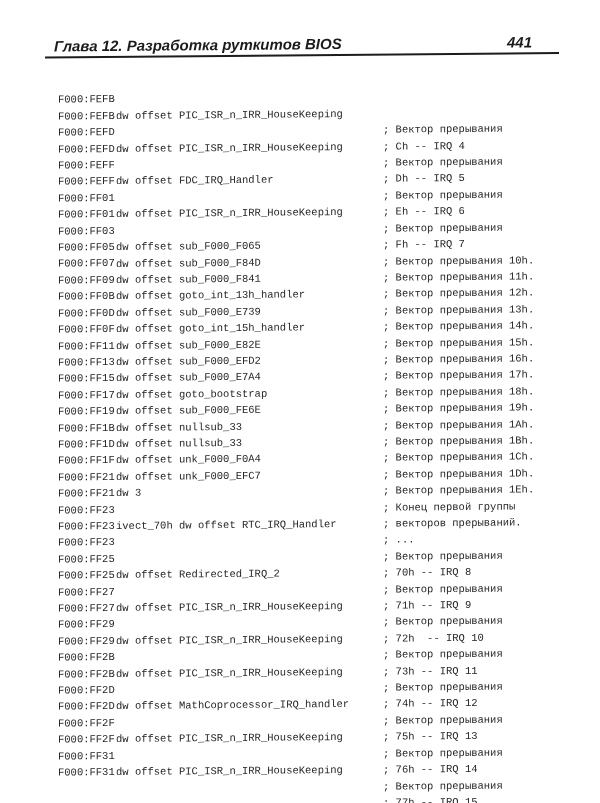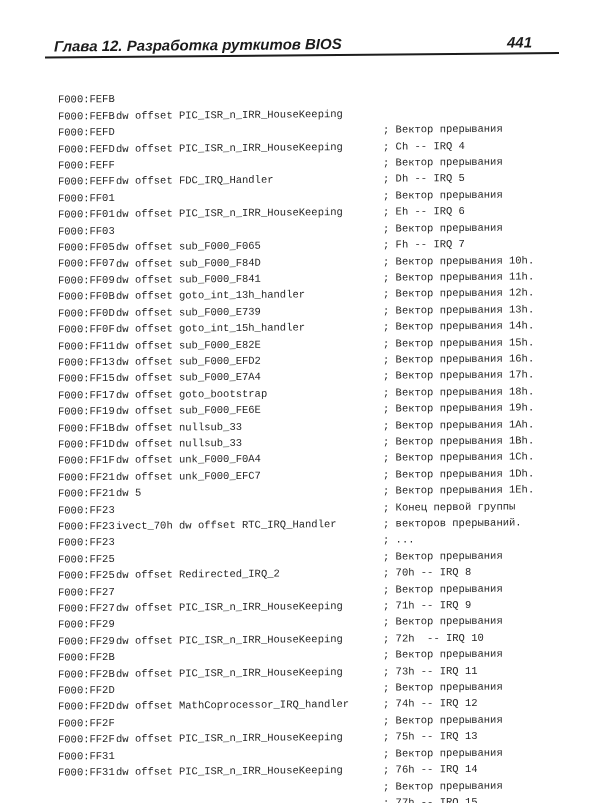--- a/index.html
+++ b/index.html
@@ -200,21 +200,21 @@
       <span class="code">dw offset unk_F000_F0A4</span>
       <span class="comment">; Вектор прерывания 1Dh.</span>
     </div>
       <div class="row">
       <span class="addr">F000:FF1F</span>
       <span class="code">dw offset unk_F000_EFC7</span>
       <span class="comment">; Вектор прерывания 1Eh.</span>
     </div>
       <div class="row">
       <span class="addr">F000:FF21</span>
-      <span class="code">dw 5</span>
+      <span class="code">dw 3</span>
       <span class="comment">; Конец первой группы</span>
     </div>
       <div class="row">
       <span class="addr">F000:FF21</span>
       <span class="code"></span>
       <span class="comment">; векторов прерываний.</span>
     </div>
       <div class="row">
       <span class="addr">F000:FF23</span>
       <span class="code">ivect_70h dw offset RTC_IRQ_Handler</span>

